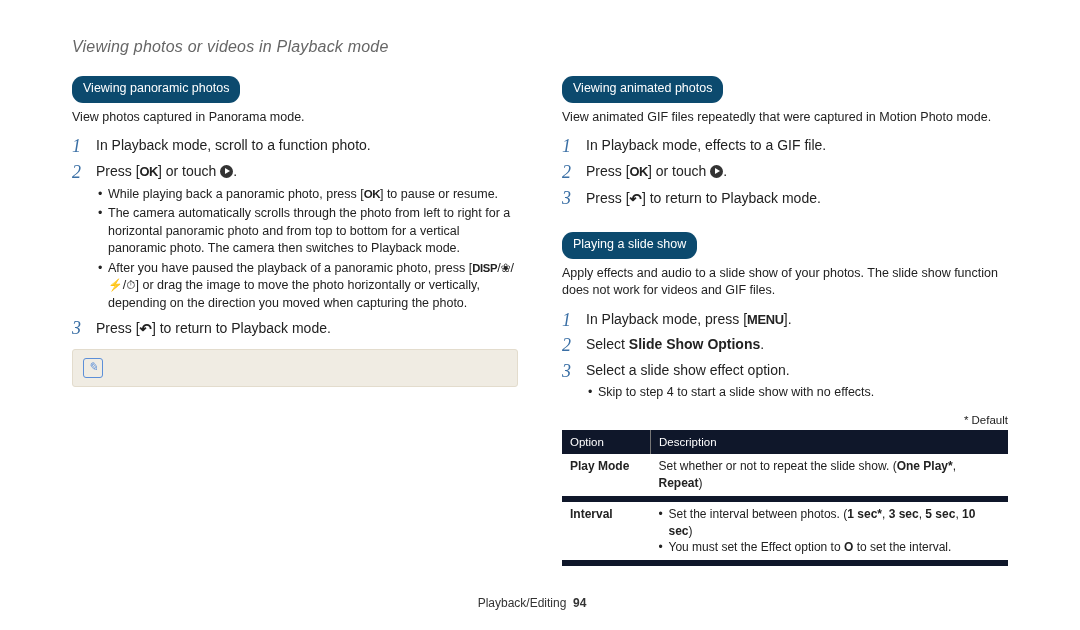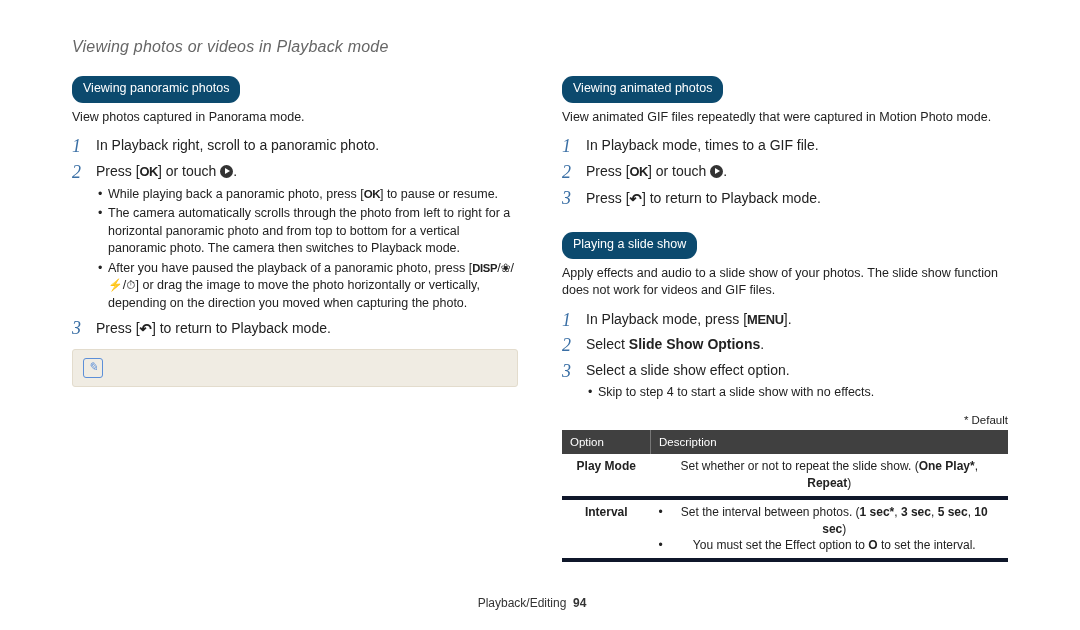--- a/index.html
+++ b/index.html
@@ -165,36 +165,35 @@
     font-size: 11.5px;
     text-align: right;
     margin: 4px 0 2px 0;
   }
   table.opts {
     border-collapse: collapse;
     width: 100%;
     font-size: 12px;
   }
   table.opts th {
-    background: #404040;
+    background: #0f172a;
     color: #fff;
     font-weight: 500;
     text-align: left;
     padding: 4px 8px;
     font-size: 11.5px;
   }
   table.opts th:first-child {
     border-right: 1px solid #777;
     width: 72px;
   }
   table.opts td {
     padding: 4px 8px;
-    border-bottom: 4px solid #0f172a;
+    border-bottom: 6px solid #0f172a;
     vertical-align: top;
-    text-align: center;
   }
   table.opts td:first-child {
     font-weight: 600;
     white-space: nowrap;
   }
   table.opts ul {
     list-style: none;
     padding: 0;
     margin: 0;
   }
@@ -230,21 +229,21 @@
 </div>
 
 <div class="page" style="padding-top:18px">
 
   <div class="col">
     <div class="pill">Viewing panoramic photos</div>
     <div class="lead">View photos captured in Panorama mode.</div>
 
     <ol class="steps">
       <li>
-        <span class="step-text">In Playback right, scroll to a panoramic photo.</span>
+        <span class="step-text">In Playback mode, scroll to a function photo.</span>
       </li>
       <li>
         <span class="step-text">
           <span>Press [</span><span class="ok">OK</span><span>] or touch </span><span class="play-icon"></span><span>.</span>
         </span>
         <ul class="sub">
           <li>
             <span>While playing back a panoramic photo, press [</span><span class="ok">OK</span><span>] to pause or resume.</span>
           </li>
           <li>The camera automatically scrolls through the photo from left to right for a horizontal panoramic photo and from top to bottom for a vertical panoramic photo. The camera then switches to Playback mode.</li>
@@ -263,21 +262,21 @@
     <div class="note-box">
       <div class="note-icon">✎</div>
     </div>
   </div>
 
   <div class="col">
     <div class="pill">Viewing animated photos</div>
     <div class="lead">View animated GIF files repeatedly that were captured in Motion Photo mode.</div>
 
     <ol class="steps">
-      <li><span class="step-text">In Playback mode, times to a GIF file.</span></li>
+      <li><span class="step-text">In Playback mode, effects to a GIF file.</span></li>
       <li><span class="step-text">
         <span>Press [</span><span class="ok">OK</span><span>] or touch </span><span class="play-icon"></span><span>.</span>
       </span></li>
       <li><span class="step-text">
         <span>Press [</span><span class="back-icon">↶</span><span>] to return to Playback mode.</span>
       </span></li>
     </ol>
 
     <div class="section-gap"></div>
 

